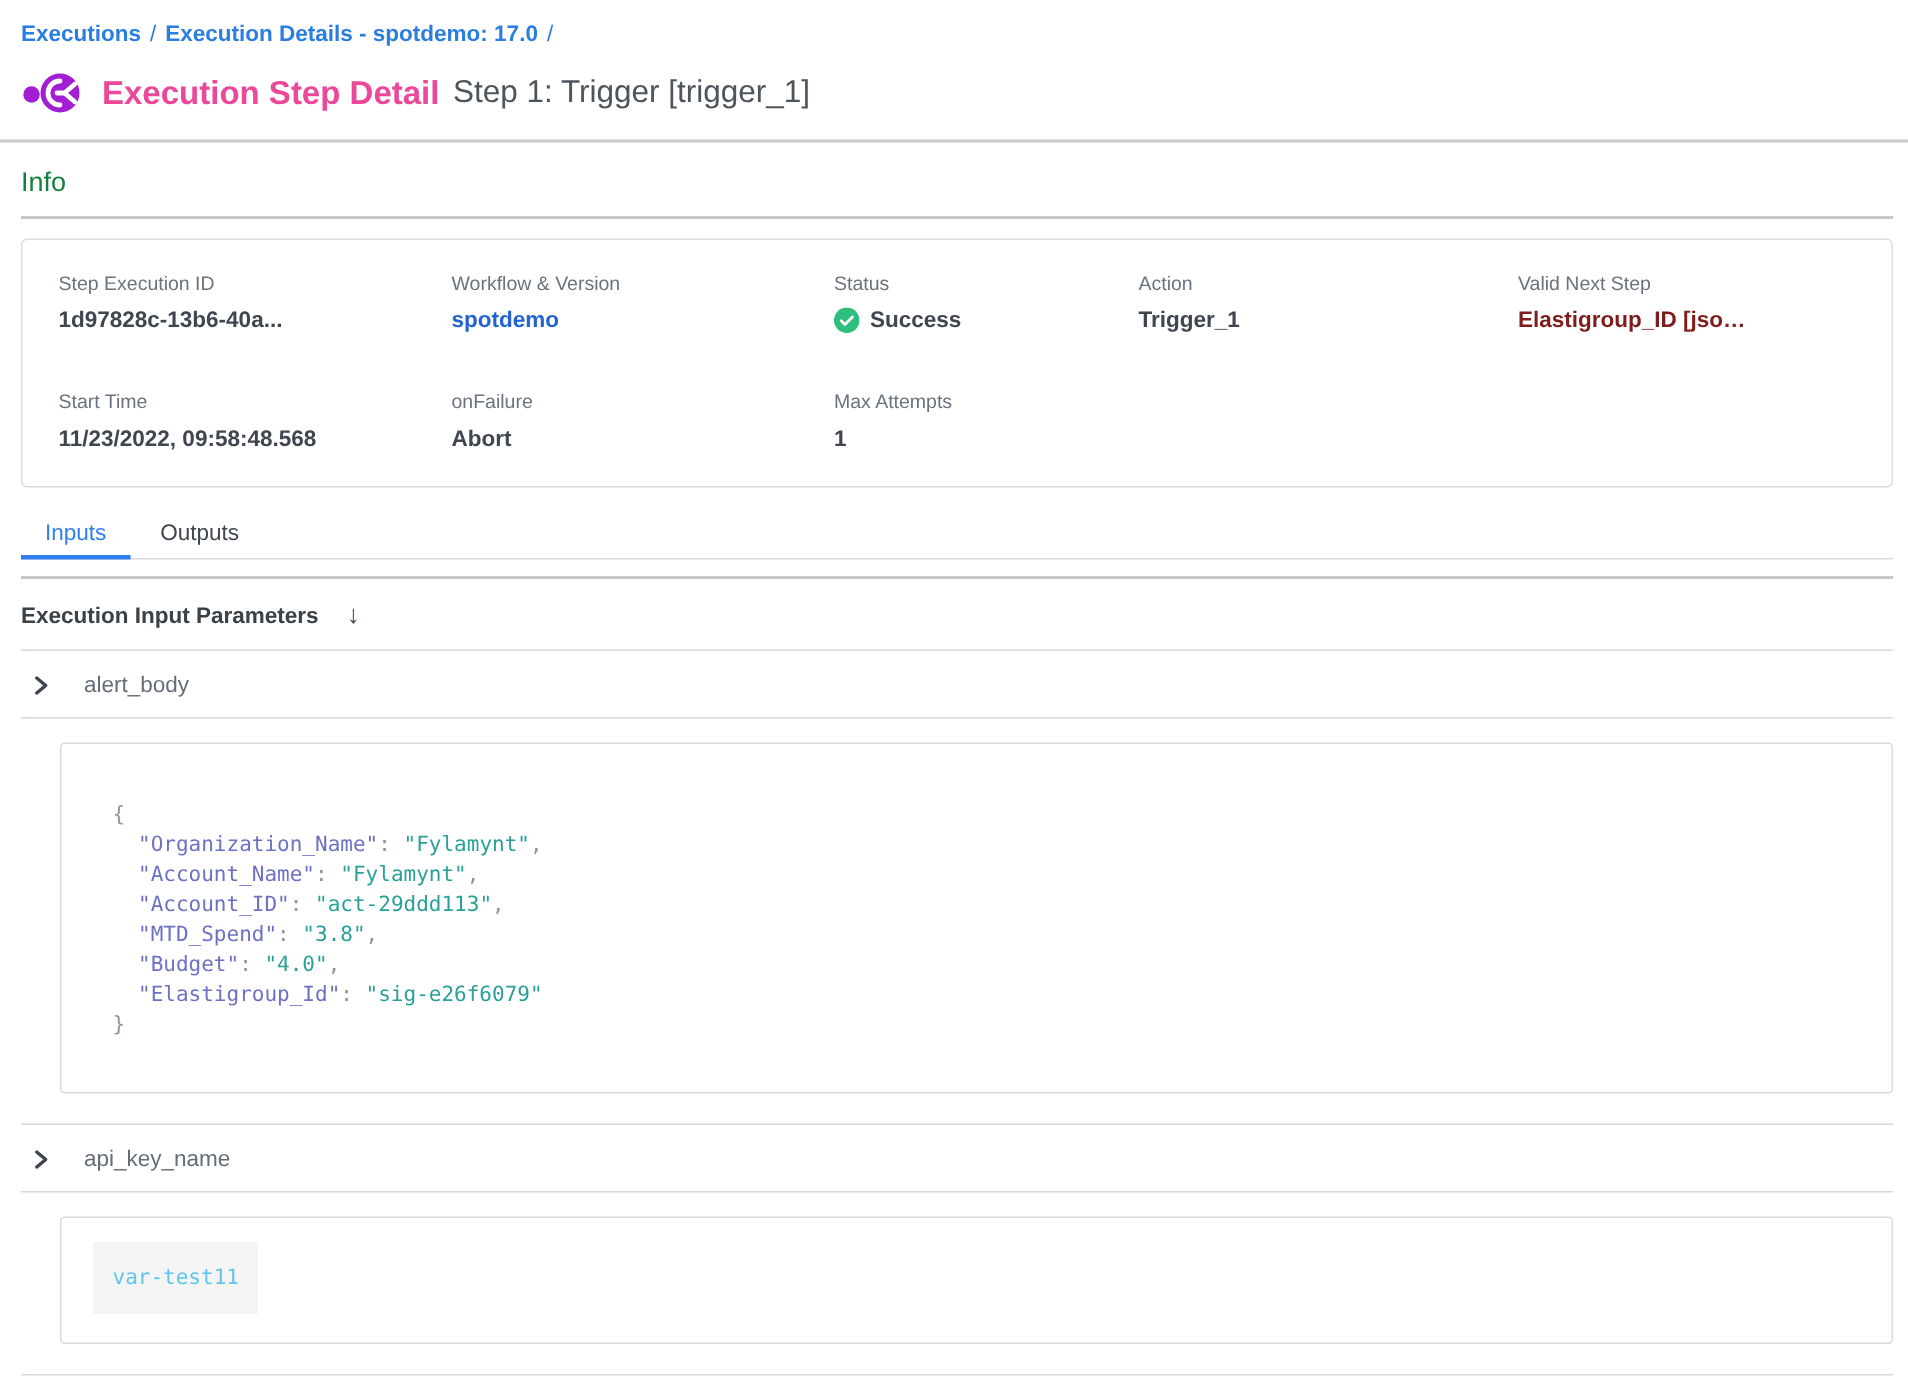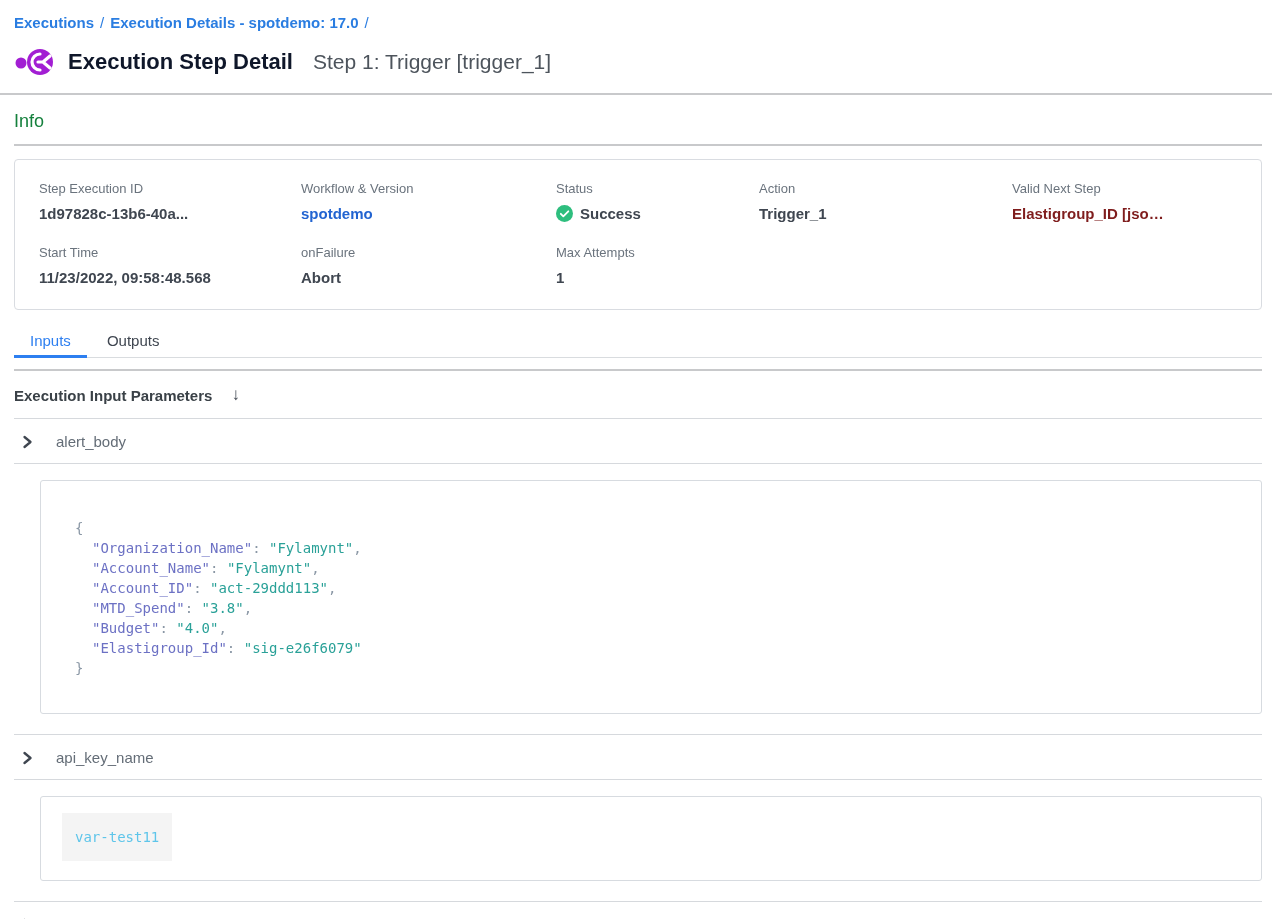--- a/index.html
+++ b/index.html
@@ -12,39 +12,39 @@
   }
 
   
   .breadcrumb { padding:14px 10px 0 14px; font-size:15px; font-weight:600; color:#2a7de1; }
   .breadcrumb a { color:#2a7de1; text-decoration:none; cursor:pointer; }
   .breadcrumb .sep { margin:0 6px; font-weight:400; }
 
   
   .title-row { display:flex; align-items:center; margin:15px 10px 0 14px; }
   .brand-logo { width:44px; height:32px; flex:0 0 auto; margin-right:10px; }
-  .page-title { font-size:22px; font-weight:700; color:#0f172a; }
-  .page-subtitle { font-size:21px; font-weight:400; color:#4d545c; margin-left:20px; }
+  .page-title { font-size:22px; font-weight:700; color:#ec4899; }
+  .page-subtitle { font-size:21px; font-weight:400; color:#4d545c; margin-left:9px; }
 
   hr { border:none; margin:0; }
   hr.heavy { border-top:2px solid #c8c9cb; }
   .hr-title { margin-top:15px; }
   .hr-info { margin:0 10px 0 14px; }
   .hr-tabs { margin:11px 10px 0 14px; }
 
   .info-heading { font-size:18px; font-weight:400; color:#15803d; padding:16px 0 12px 14px; }
 
   
   .info-card {
     margin:13px 10px 0 14px;
     border:1px solid #d9dce1; border-radius:4px;
     padding:21px 0 23px 24px;
     display:grid;
     grid-template-columns:262px 255px 203px 253px 1fr;
-    row-gap:23px;
+    row-gap:38px;
   }
   .cell .flabel { font-size:13px; color:#6a737d; margin-bottom:9px; }
   .cell .fvalue { font-size:15px; font-weight:700; color:#3f4650; }
   .fvalue.link { color:#2264d1; cursor:pointer; }
   .fvalue.link-light { color:#7f1d1d; cursor:pointer; }
   .status-line { display:flex; align-items:center; }
   .status-line svg { margin-right:7px; }
 
   
   .tabs { margin:22px 10px 0 14px; display:flex; border-bottom:1px solid #d9dcdf; }

